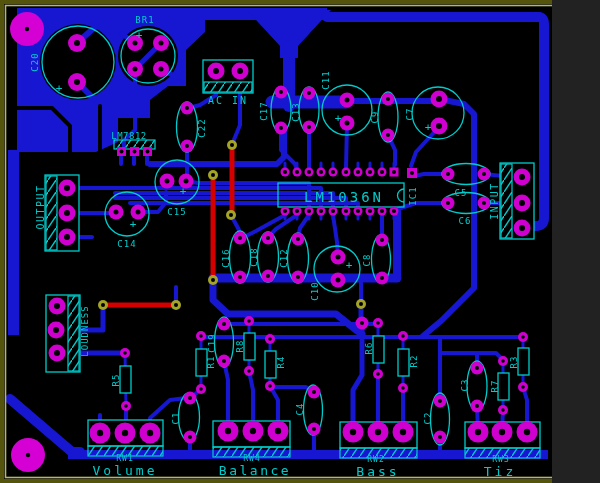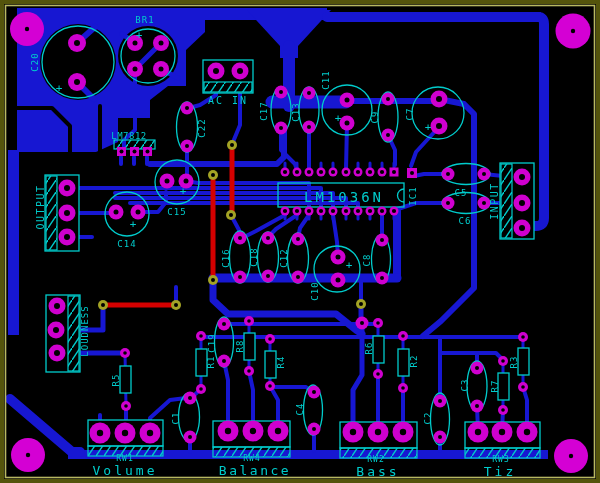--- a/index.html
+++ b/index.html
@@ -1,16 +1,16 @@
 <!DOCTYPE html>
 <html style="--blue: #1717D2; --red: #D40000; --magenta: #CF00CF; --cyan: #00CCCC; --olive: #A3A325; --hole: #D400D4; --frame_dark: #54540C; --frame_light: #B8B862; --bg: #000000;"><head>
 <meta charset="utf-8">
 <style>
   html,body{margin:0;padding:0;background:#222;}
-  .board{width:600px;height:483px;position:relative;background:#be185d;overflow:hidden;}
+  .board{width:552px;height:483px;position:relative;background:#be185d;overflow:hidden;}
   svg{display:block}
   text{font-family:"DejaVu Sans Mono","Liberation Mono",monospace;fill:var(--cyan);}
   .fb{fill:var(--blue);}
   .tr{stroke:var(--blue);fill:none;stroke-linecap:round;stroke-linejoin:round;}
   .rd{stroke:var(--red);fill:none;stroke-linecap:round;}
   .sk{stroke:var(--cyan);fill:none;stroke-width:1.3;}
   .skf{stroke:var(--cyan);fill:#000;stroke-width:1.3;}
   .hat{fill:url(#h);stroke:var(--cyan);stroke-width:1.2;}
   .bk{fill:#000;}
   .bch{stroke:#000;fill:none;stroke-width:4;stroke-linecap:round;stroke-linejoin:round;}

